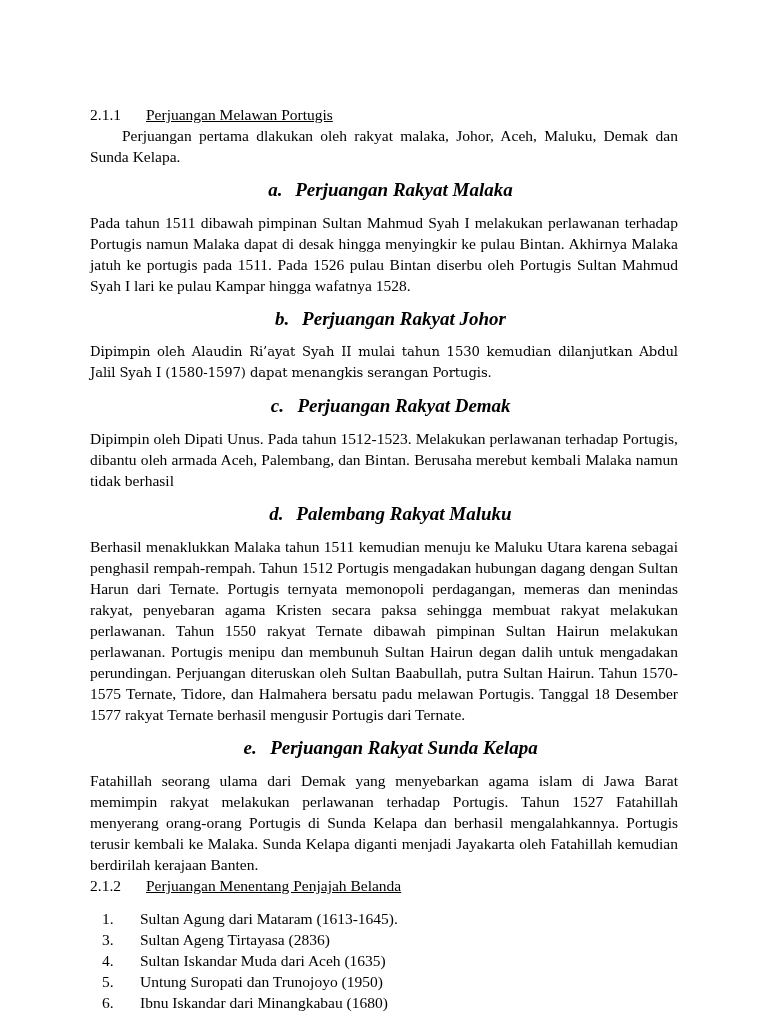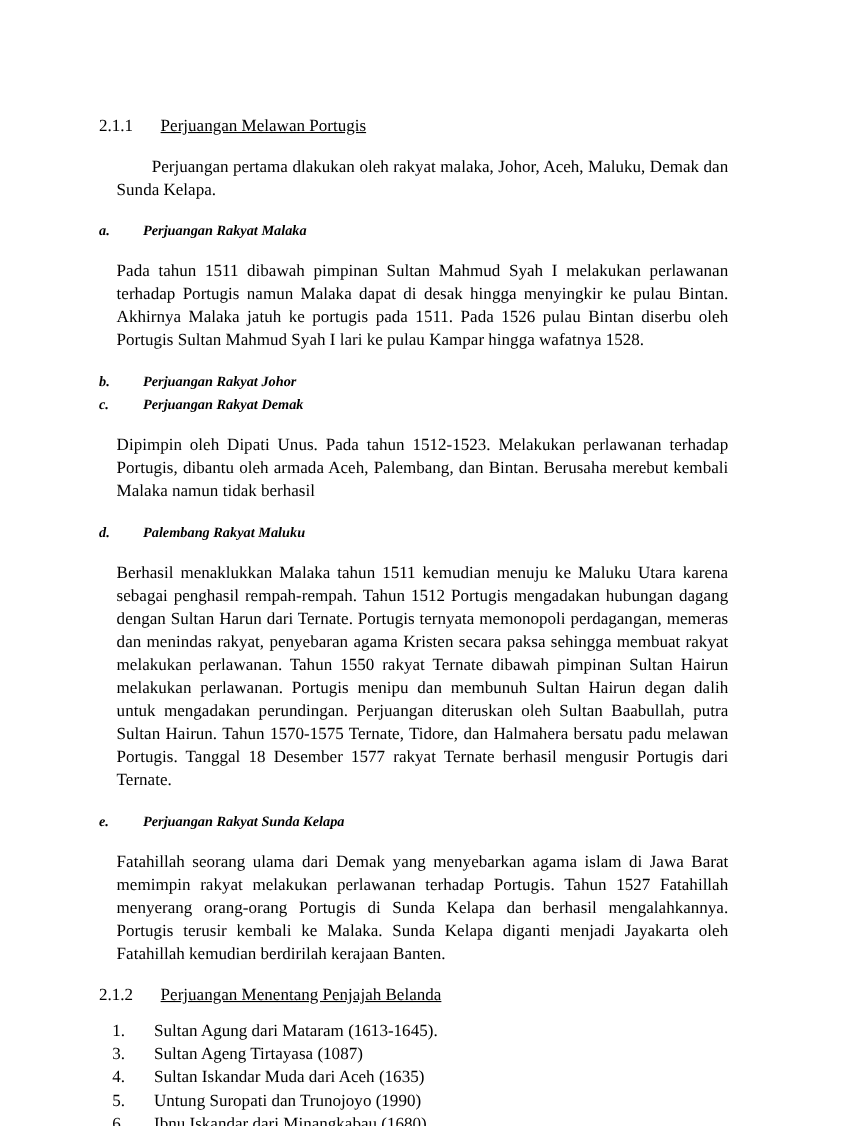--- a/index.html
+++ b/index.html
@@ -59,21 +59,21 @@
     width: 56px;
   }
   .section-heading .sec-title {
     text-decoration: underline;
   }
 
   
   p.para {
     font-size: 15.5px;
     line-height: 21px;
-    margin: 16px;
+    margin: 0;
     text-align: justify;
     text-align-last: left;
     hyphens: none;
   }
   p.para.indent {
     text-indent: 32px;
   }
   p.para.ragged {
     text-align: left;
   }
@@ -83,24 +83,25 @@
     font-family: "DejaVu Serif", "Liberation Serif", serif;
     font-size: 13.2px;
     line-height: 21px;
     letter-spacing: -0.1px;
   }
 
   
   .sub-heading {
     font-weight: bold;
     font-style: italic;
-    font-size: 13px;
+    font-size: 19px;
     line-height: 21px;
-    margin: 0;
+    margin: 12px;
     white-space: nowrap;
+    text-align: center;
   }
   .sub-heading .sub-letter {
     display: inline-block;
     width: 40px;
     font-style: italic;
     font-weight: bold;
   }
 
   
   ol.num-list {
@@ -139,20 +140,21 @@
     <p class="para indent">Perjuangan pertama dlakukan oleh rakyat malaka, Johor, Aceh, Maluku, Demak dan Sunda Kelapa.</p>
 
     <div class="sub-heading">
       <span class="sub-letter">a.</span><span>Perjuangan Rakyat Malaka</span>
     </div>
     <p class="para">Pada tahun 1511 dibawah pimpinan Sultan Mahmud Syah I melakukan perlawanan terhadap Portugis  namun Malaka dapat di desak hingga menyingkir ke pulau Bintan. Akhirnya Malaka jatuh ke portugis pada 1511. Pada 1526 pulau Bintan diserbu oleh Portugis  Sultan Mahmud Syah I  lari ke pulau Kampar hingga wafatnya 1528.</p>
 
     <div class="sub-heading">
       <span class="sub-letter">b.</span><span>Perjuangan Rakyat Johor</span>
     </div>
+    <p class="para alt-face">Dipimpin oleh Alaudin Ri’ayat Syah II mulai tahun 1530 kemudian dilanjutkan Abdul Jalil Syah I (1580-1597) dapat menangkis serangan Portugis.</p>
 
     <div class="sub-heading">
       <span class="sub-letter">c.</span><span>Perjuangan Rakyat Demak</span>
     </div>
     <p class="para">Dipimpin oleh Dipati Unus. Pada tahun 1512-1523. Melakukan perlawanan terhadap Portugis, dibantu oleh armada Aceh, Palembang, dan Bintan. Berusaha merebut kembali Malaka namun tidak berhasil</p>
 
     <div class="sub-heading">
       <span class="sub-letter">d.</span><span>Palembang Rakyat Maluku</span>
     </div>
     <p class="para">Berhasil menaklukkan Malaka tahun 1511 kemudian menuju ke Maluku Utara karena sebagai penghasil rempah-rempah. Tahun 1512 Portugis mengadakan hubungan dagang dengan Sultan Harun dari Ternate. Portugis ternyata memonopoli perdagangan, memeras dan menindas rakyat, penyebaran agama Kristen secara paksa sehingga membuat rakyat melakukan perlawanan. Tahun 1550 rakyat Ternate dibawah pimpinan Sultan Hairun melakukan perlawanan. Portugis menipu dan membunuh Sultan Hairun degan dalih untuk mengadakan perundingan. Perjuangan diteruskan oleh Sultan Baabullah, putra Sultan Hairun. Tahun 1570-1575 Ternate, Tidore, dan Halmahera bersatu padu melawan Portugis. Tanggal 18 Desember 1577 rakyat Ternate berhasil mengusir Portugis dari Ternate.</p>
@@ -162,22 +164,22 @@
     </div>
     <p class="para">Fatahillah seorang ulama dari Demak yang menyebarkan agama islam di Jawa Barat memimpin rakyat melakukan perlawanan terhadap Portugis. Tahun 1527 Fatahillah menyerang orang-orang Portugis di Sunda Kelapa dan berhasil mengalahkannya. Portugis terusir kembali ke Malaka. Sunda Kelapa diganti menjadi Jayakarta oleh Fatahillah kemudian berdirilah kerajaan Banten.</p>
 
     <div class="section-heading">
       <span class="sec-num">2.1.2</span><span class="sec-title">Perjuangan Menentang Penjajah Belanda</span>
     </div>
 
 
     <ol class="num-list">
       <li><span class="li-num">1.</span><span class="li-text">Sultan Agung dari Mataram (1613-1645).</span></li>
-      <li><span class="li-num">3.</span><span class="li-text">Sultan Ageng Tirtayasa (1087)</span></li>
+      <li><span class="li-num">3.</span><span class="li-text">Sultan Ageng Tirtayasa (2836)</span></li>
       <li><span class="li-num">4.</span><span class="li-text">Sultan Iskandar Muda dari Aceh (1635)</span></li>
-      <li><span class="li-num">5.</span><span class="li-text">Untung Suropati dan Trunojoyo (1990)</span></li>
+      <li><span class="li-num">5.</span><span class="li-text">Untung Suropati dan Trunojoyo (1950)</span></li>
       <li><span class="li-num">6.</span><span class="li-text">Ibnu Iskandar dari Minangkabau (1680)</span></li>
     </ol>
 
     <p class="para ragged">Yang berjuang pada abad ke-18 antara lain:</p>
 
   </div>
 </div>
 
 </body></html>

